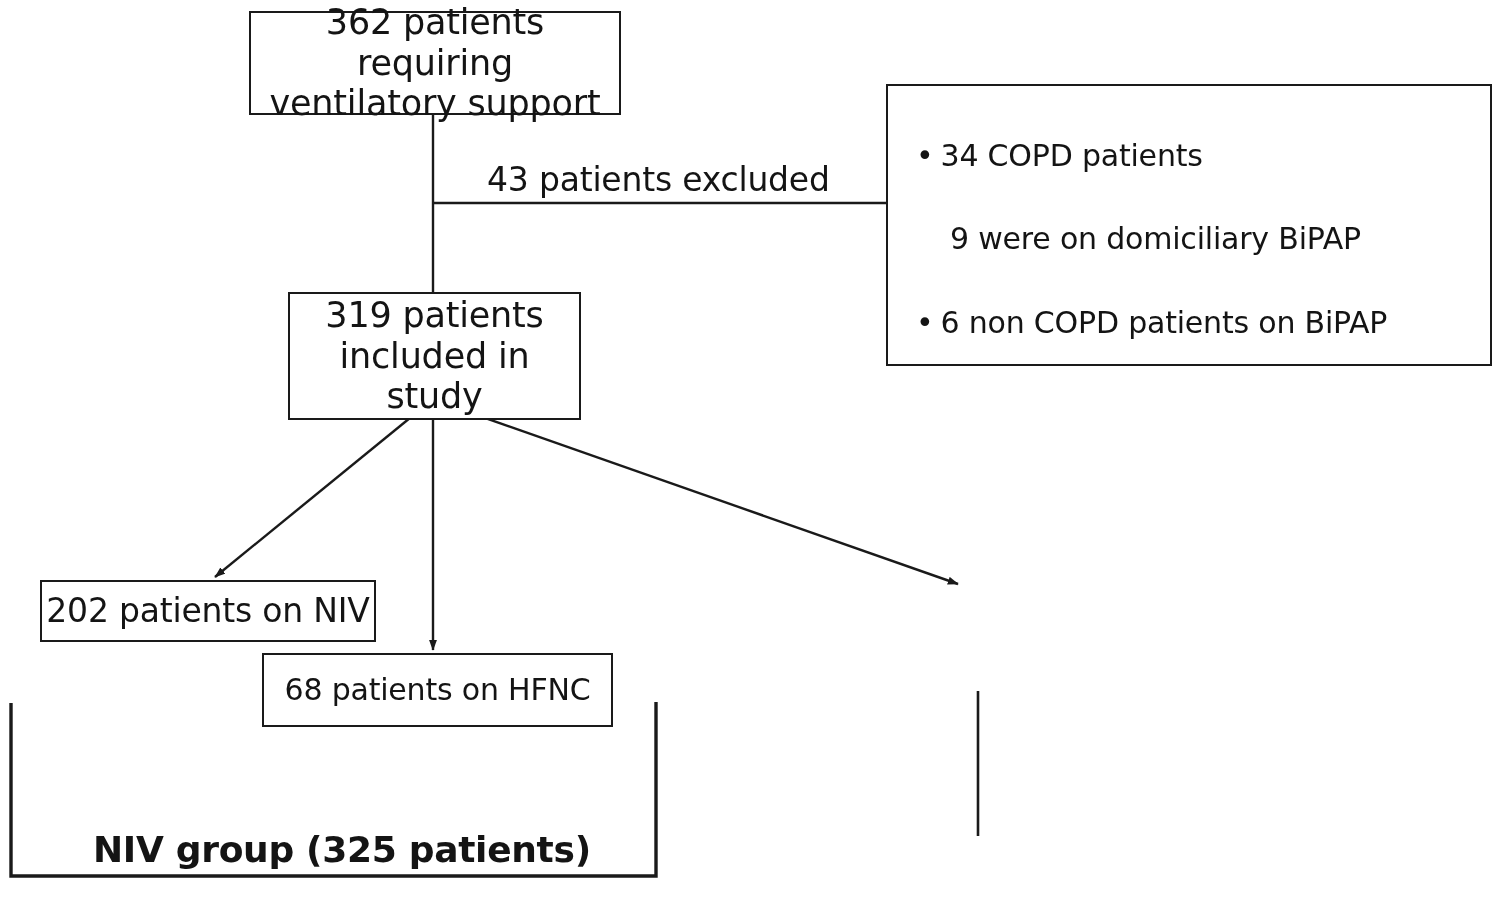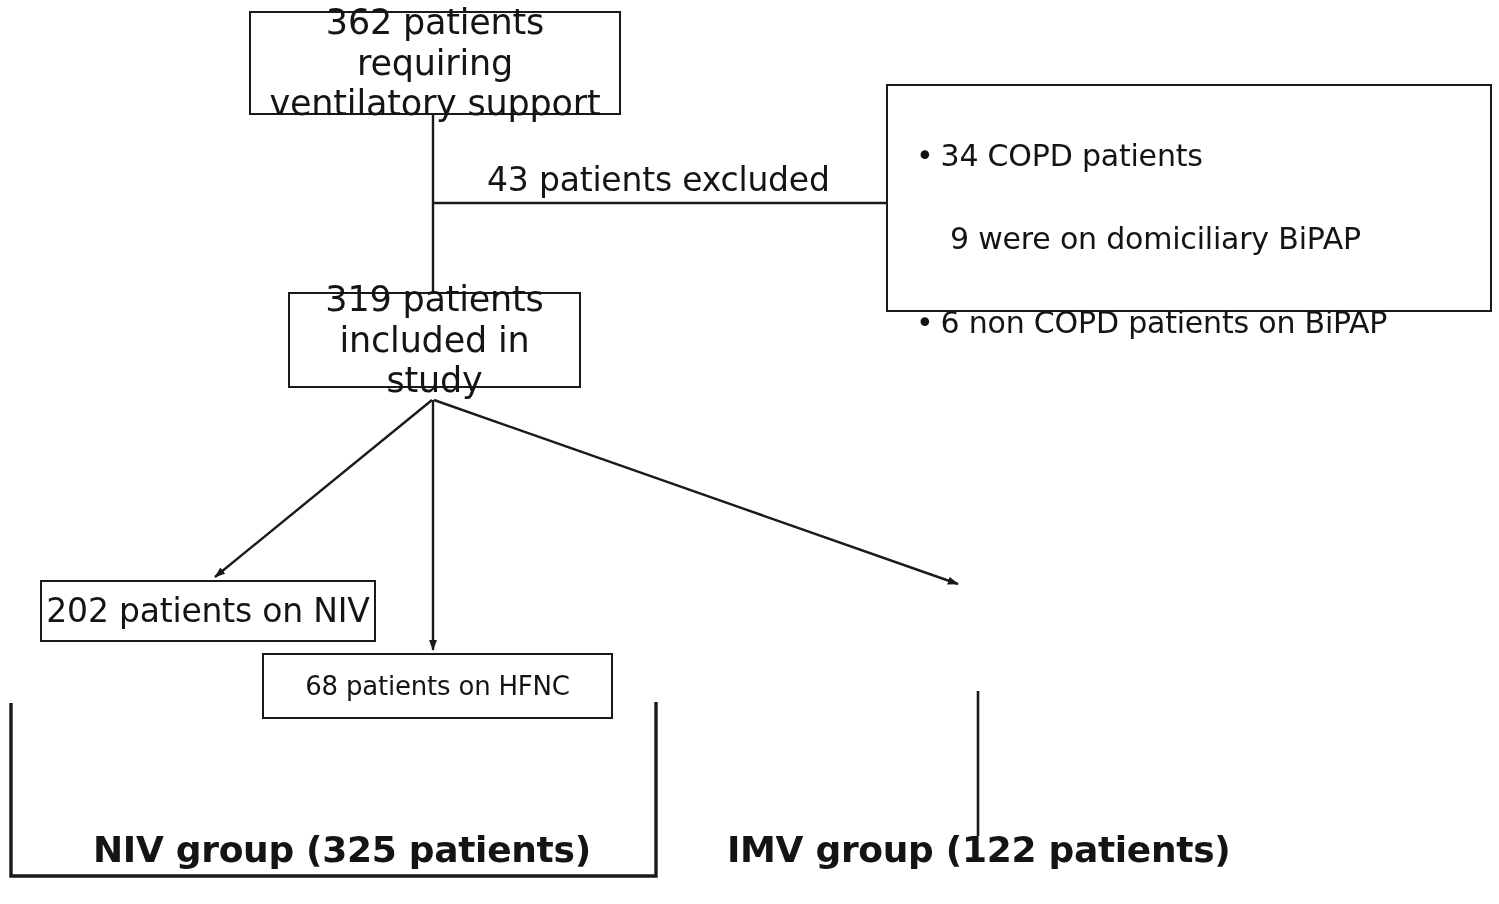--- a/index.html
+++ b/index.html
@@ -50,49 +50,49 @@
     white-space: nowrap;
     letter-spacing: -0.3px;
   }
   
   #box-total {
     left: 249px; top: 11px; width: 372px; height: 104px;
     font-size: 35px;
   }
   
   #box-exclusions {
-    left: 886px; top: 84px; width: 606px; height: 228px;
+    left: 886px; top: 84px; width: 606px; height: 282px;
     display: block;
     padding: 18px 22px 0 28px;
     text-align: left;
     font-size: 30px;
   }
   #box-exclusions .excl-line {
     display: block;
     white-space: nowrap;
     margin-bottom: 14px;
   }
   #box-exclusions .excl-line.sub {
     padding-left: 34px;
   }
   #box-exclusions .bullet { margin-right: 7px; }
   #box-exclusions em { font-style: italic; }
   
   #box-included {
-    left: 288px; top: 292px; width: 293px; height: 96px;
+    left: 288px; top: 292px; width: 293px; height: 128px;
     font-size: 35px;
   }
   
   #box-niv {
     left: 40px; top: 580px; width: 336px; height: 62px;
     font-size: 33px;
   }
   #box-hfnc {
-    left: 262px; top: 653px; width: 351px; height: 66px;
-    font-size: 26px;
+    left: 262px; top: 653px; width: 351px; height: 74px;
+    font-size: 30px;
   }
   #box-imv {
     left: 802px; top: 587px; width: 326px; height: 104px;
     font-size: 33px;
   }
   
   #label-excluded {
     left: 487px; top: 160px;
     font-size: 33px;
   }
@@ -141,15 +141,14 @@
 
   <div class="edge-label" id="label-excluded">43 patients excluded</div>
 
   <div class="node" id="box-included">319 patients
 included in study</div>
 
   <div class="node" id="box-niv">202 patients on NIV</div>
   <div class="node" id="box-hfnc">68 patients on HFNC</div>
 
   <div class="group-label" id="label-niv-group">NIV group (325 patients)</div>
-  <div class="group-label" id="label-imv-group">IMV group (122 patients)</div>
 
 </div>
 
 </body></html>

